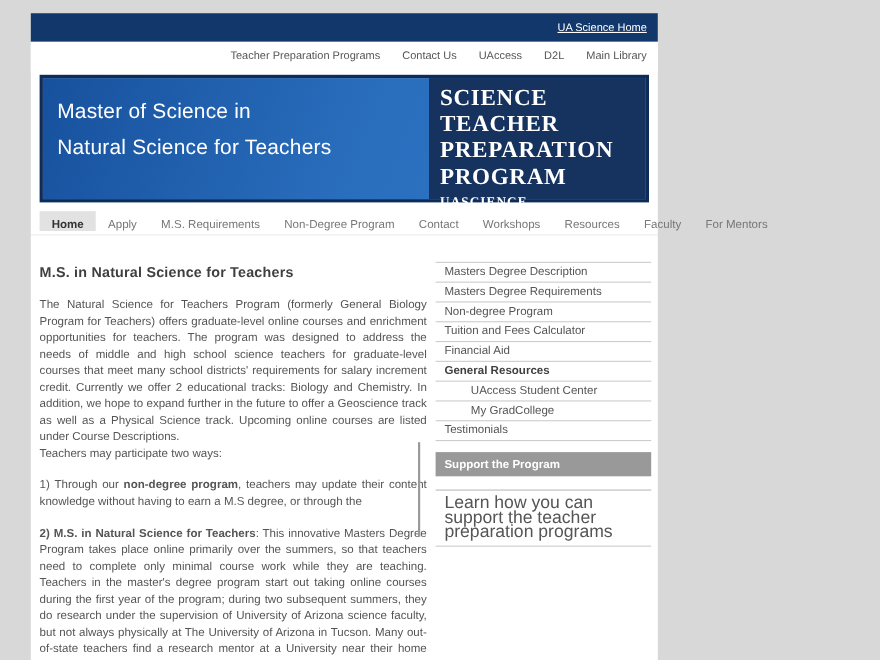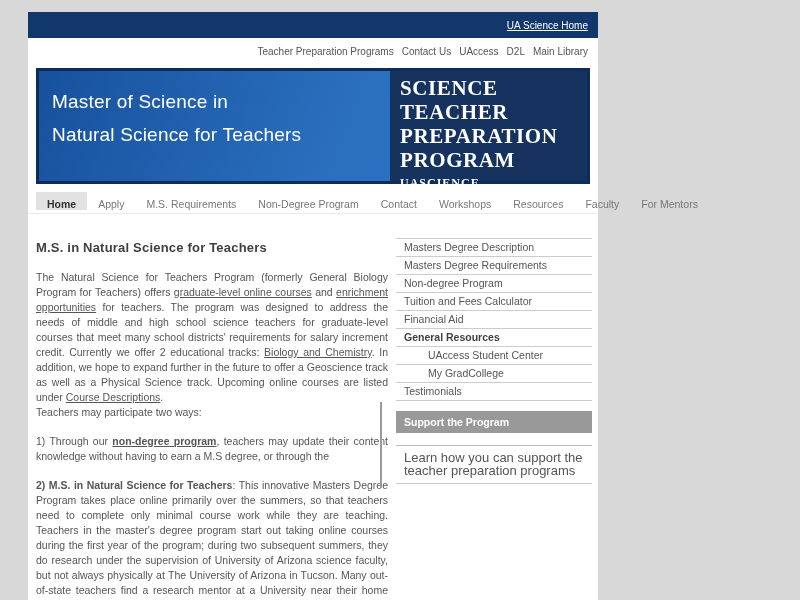--- a/index.html
+++ b/index.html
@@ -6,21 +6,21 @@
   html,body { width:800px; height:600px; overflow:hidden; }
   body { background:#d8d8d8; font-family:"Liberation Sans", sans-serif; }
 
   .content-col { position:absolute; left:28px; top:12px; width:570px; height:600px; background:#ffffff; }
 
   
   .topbar { height:26px; background:#12386b; display:flex; align-items:center; justify-content:flex-end; padding-right:10px; }
   .topbar a { color:#ffffff; font-size:10px; text-decoration:underline; cursor:pointer; }
 
   
-  .utilnav { height:27px; background:#ffffff; display:flex; align-items:center; justify-content:flex-end; gap:8px; padding-right:10px; }
+  .utilnav { height:27px; background:#ffffff; display:flex; align-items:center; justify-content:flex-end; gap:20px; padding-right:10px; }
   .utilnav a { color:#555555; font-size:10px; text-decoration:none; cursor:pointer; }
 
   
   .banner { margin:3px 8px 0 8px; height:116px; border:3px solid #0e2c5a; display:flex;
             background:linear-gradient(110deg,#17519d 0%, #2a6fbe 55%, #2f75c6 100%); }
   .banner-title { flex:1; padding:14px 0 0 13px; color:#ffffff; font-size:19px; line-height:33px; letter-spacing:0.2px; }
   .banner-block { width:197px; background:#16325f; color:#ffffff; padding:5px 0 0 10px;
                   font-family:"Liberation Serif", serif; }
   .banner-block .big { font-size:21px; line-height:24px; font-weight:600; letter-spacing:0.6px; }
   .banner-block .sub { font-size:12px; font-weight:700; letter-spacing:1px; margin-top:4px; }
@@ -29,37 +29,37 @@
   .navtabs { margin-top:5px; padding-left:8px; display:flex; align-items:center; height:25px;
              border-bottom:1px solid #ececec; }
   .navtabs .tab { font-size:10.5px; color:#777777; padding:6px 11px 0 11px; cursor:pointer; white-space:nowrap; }
   .navtabs .tab.active { background:#e2e2e2; color:#333333; font-weight:700; }
 
   
   .main { display:flex; padding:8px 6px 0 8px; position:relative; }
   .article { width:352px; }
   .article h1 { font-size:13px; color:#3f3f3f; font-weight:700; margin:18px 0 15px 0; letter-spacing:0.2px; }
   .article p { font-size:10.5px; color:#555555; line-height:15px; text-align:justify; margin-bottom:14px; }
-  .article a { color:#555555; text-decoration:underline; cursor:pointer; }
+  .article a { color:#555555; cursor:pointer; }
   .article a.bold, .article strong { font-weight:700; }
 
   .v-divider { position:absolute; left:352px; top:188px; width:2px; height:86px; background:#9a9a9a; }
 
   
   .sidebar { margin-left:auto; width:196px; margin-top:16px; }
   .sidebar ul { list-style:none; }
   .sidebar li { border-top:1px solid #cccccc; padding:3px 0 3px 8px; font-size:10.5px; line-height:11px;
                 color:#555555; cursor:pointer; }
   .sidebar li.last { border-bottom:1px solid #cccccc; }
   .sidebar li.bold { font-weight:700; color:#3f3f3f; cursor:default; }
   .sidebar li.indent { padding-left:32px; }
   .support-bar { margin-top:10px; background:#999999; color:#ffffff; font-weight:700; font-size:10.5px;
                  padding:5px 8px; cursor:pointer; }
   .support-note { margin-top:12px; border-top:1px solid #bbbbbb; border-bottom:1px solid #cccccc;
-                  padding:5px 0 6px 8px; font-size:13px; line-height:13px; color:#555555; }
+                  padding:5px 0 6px 8px; font-size:16px; line-height:13px; color:#555555; }
 </style>
 </head>
 <body>
 
 <div class="content-col">
 
   <div class="topbar">
     <a>UA Science Home</a>
   </div>
 

